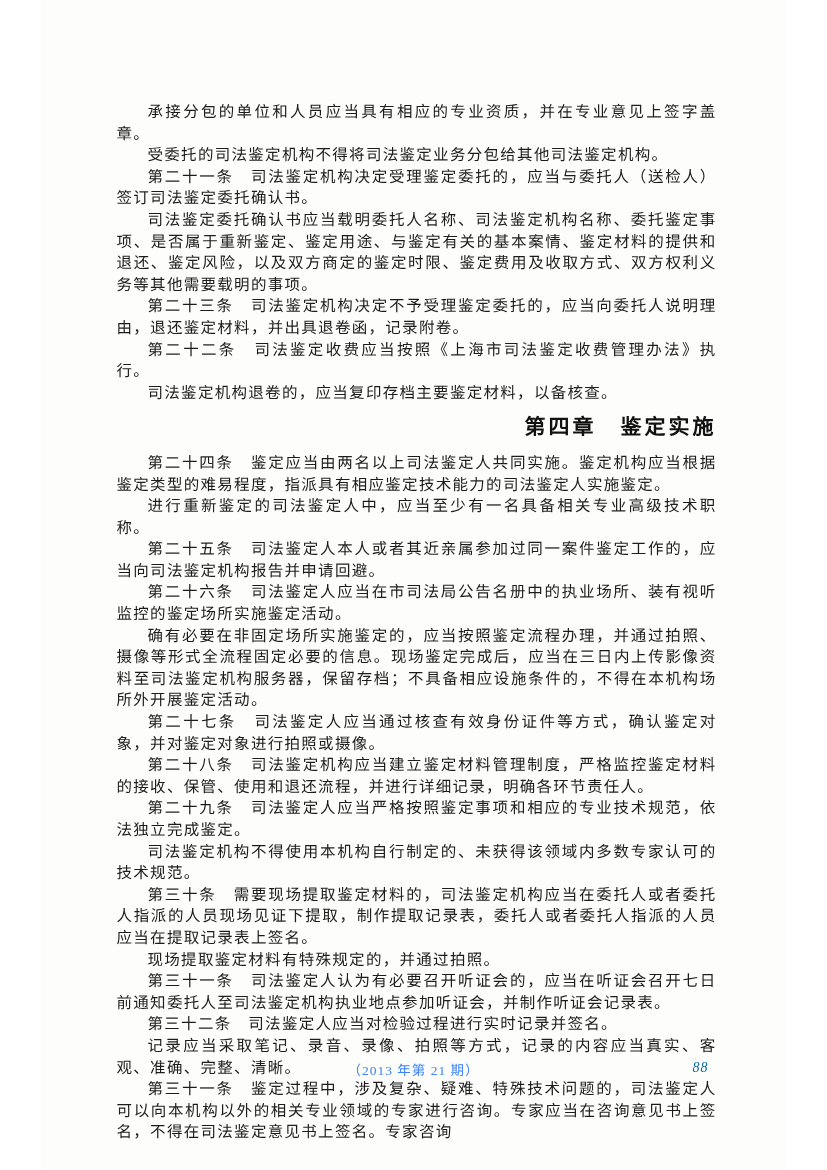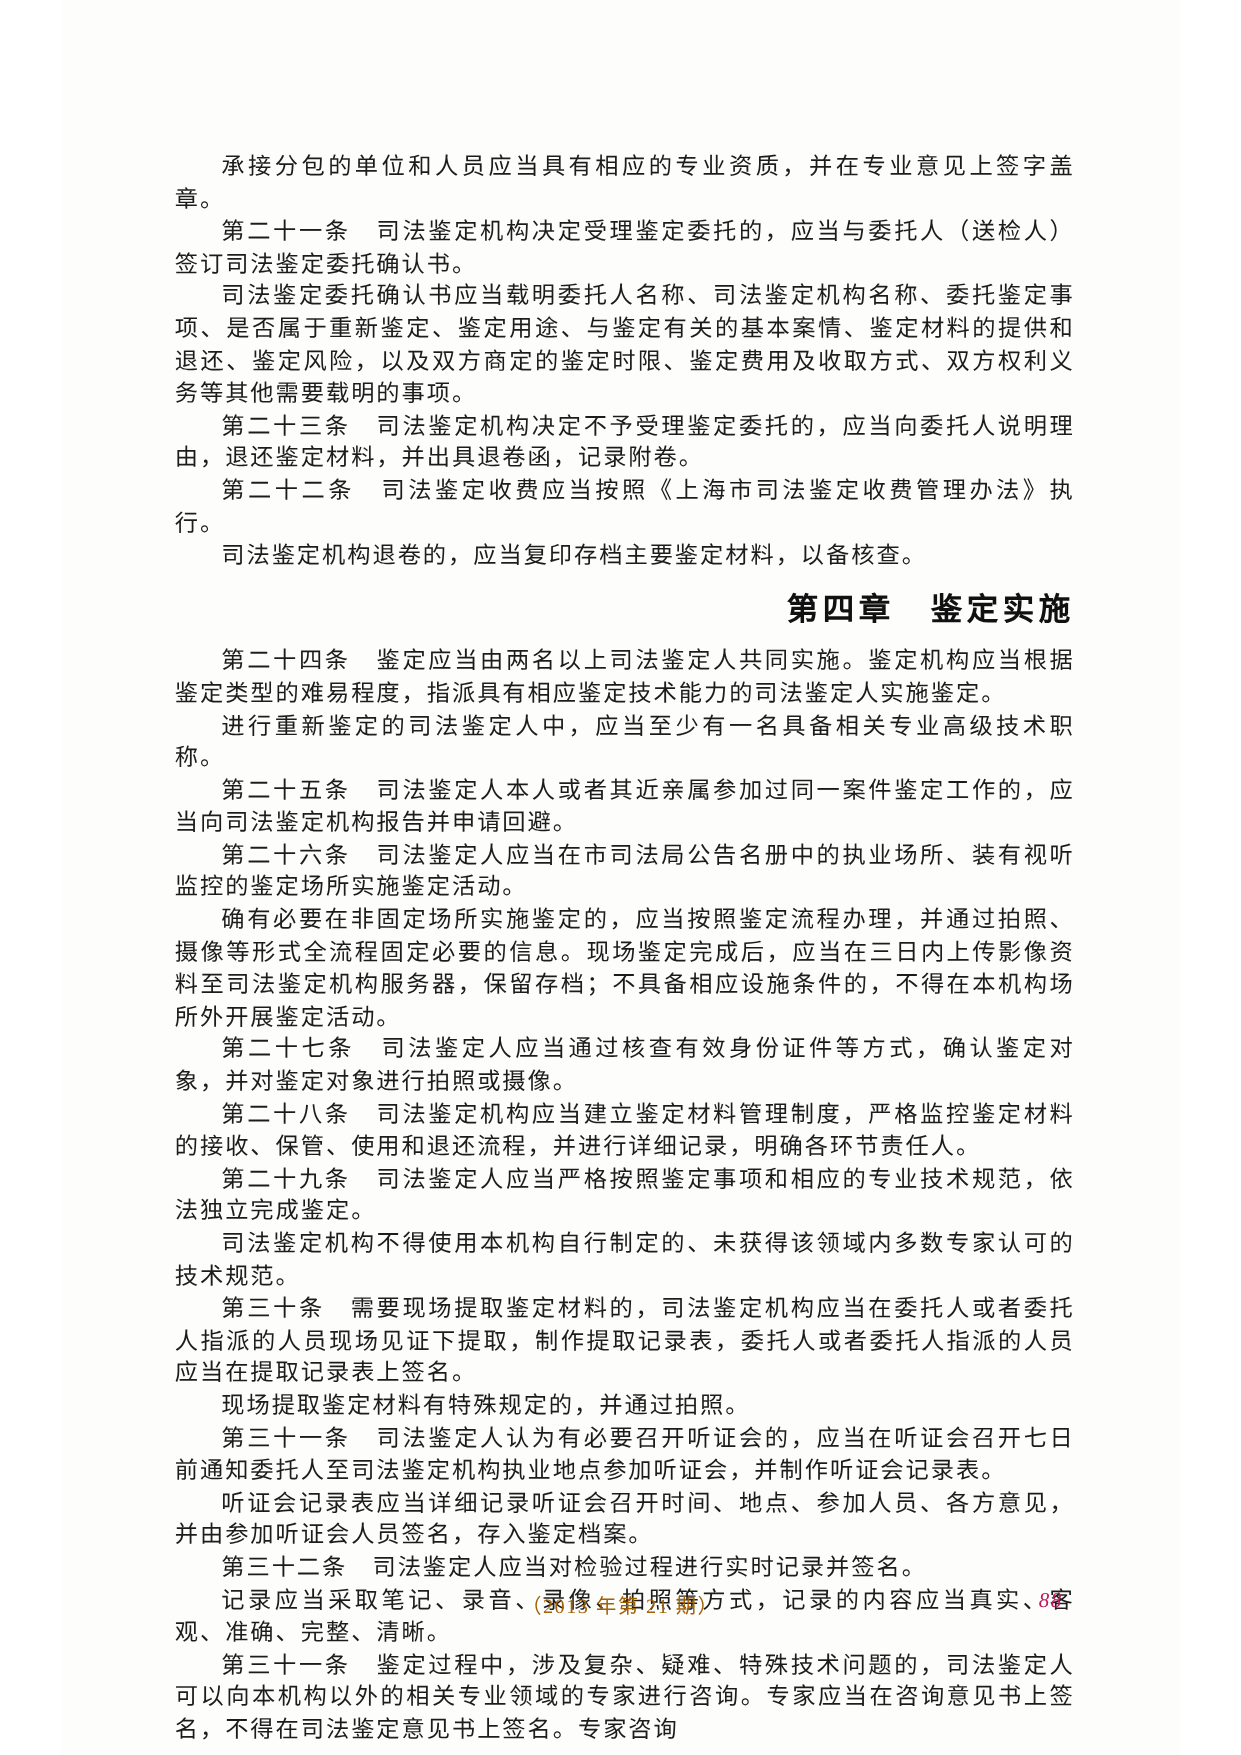--- a/index.html
+++ b/index.html
@@ -48,60 +48,60 @@
     right: 0;
     height: 24px;
   }
   .footer-issue {
     position: absolute;
     left: 0;
     right: 0;
     text-align: center;
     font-size: 13.5px;
     letter-spacing: 1px;
-    color: #a16207;
+    color: #3b82f6;
   }
   .footer-page-number {
     position: absolute;
     right: 78px;
     top: 1px;
     font-size: 14px;
     font-style: italic;
-    color: #be185d;
+    color: #0369a1;
     letter-spacing: 1px;
   }
 </style>
 </head>
 <body>
 
 <div class="page">
   <div class="content">
     <div>
         <p class="para">承接分包的单位和人员应当具有相应的专业资质，并在专业意见上签字盖章。</p>
+        <p class="para">受委托的司法鉴定机构不得将司法鉴定业务分包给其他司法鉴定机构。</p>
         <p class="para">第二十一条　司法鉴定机构决定受理鉴定委托的，应当与委托人（送检人）签订司法鉴定委托确认书。</p>
         <p class="para">司法鉴定委托确认书应当载明委托人名称、司法鉴定机构名称、委托鉴定事项、是否属于重新鉴定、鉴定用途、与鉴定有关的基本案情、鉴定材料的提供和退还、鉴定风险，以及双方商定的鉴定时限、鉴定费用及收取方式、双方权利义务等其他需要载明的事项。</p>
         <p class="para">第二十三条　司法鉴定机构决定不予受理鉴定委托的，应当向委托人说明理由，退还鉴定材料，并出具退卷函，记录附卷。</p>
         <p class="para">第二十二条　司法鉴定收费应当按照《上海市司法鉴定收费管理办法》执行。</p>
         <p class="para">司法鉴定机构退卷的，应当复印存档主要鉴定材料，以备核查。</p>
       </div>
     <h2 class="para chapter-heading">第四章　鉴定实施</h2>
     <div>
         <p class="para">第二十四条　鉴定应当由两名以上司法鉴定人共同实施。鉴定机构应当根据鉴定类型的难易程度，指派具有相应鉴定技术能力的司法鉴定人实施鉴定。</p>
         <p class="para">进行重新鉴定的司法鉴定人中，应当至少有一名具备相关专业高级技术职称。</p>
         <p class="para">第二十五条　司法鉴定人本人或者其近亲属参加过同一案件鉴定工作的，应当向司法鉴定机构报告并申请回避。</p>
         <p class="para">第二十六条　司法鉴定人应当在市司法局公告名册中的执业场所、装有视听监控的鉴定场所实施鉴定活动。</p>
         <p class="para">确有必要在非固定场所实施鉴定的，应当按照鉴定流程办理，并通过拍照、摄像等形式全流程固定必要的信息。现场鉴定完成后，应当在三日内上传影像资料至司法鉴定机构服务器，保留存档；不具备相应设施条件的，不得在本机构场所外开展鉴定活动。</p>
         <p class="para">第二十七条　司法鉴定人应当通过核查有效身份证件等方式，确认鉴定对象，并对鉴定对象进行拍照或摄像。</p>
         <p class="para">第二十八条　司法鉴定机构应当建立鉴定材料管理制度，严格监控鉴定材料的接收、保管、使用和退还流程，并进行详细记录，明确各环节责任人。</p>
         <p class="para">第二十九条　司法鉴定人应当严格按照鉴定事项和相应的专业技术规范，依法独立完成鉴定。</p>
         <p class="para">司法鉴定机构不得使用本机构自行制定的、未获得该领域内多数专家认可的技术规范。</p>
         <p class="para">第三十条　需要现场提取鉴定材料的，司法鉴定机构应当在委托人或者委托人指派的人员现场见证下提取，制作提取记录表，委托人或者委托人指派的人员应当在提取记录表上签名。</p>
         <p class="para">现场提取鉴定材料有特殊规定的，并通过拍照。</p>
         <p class="para">第三十一条　司法鉴定人认为有必要召开听证会的，应当在听证会召开七日前通知委托人至司法鉴定机构执业地点参加听证会，并制作听证会记录表。</p>
-        <p class="para">听证会记录表应当详细记录听证会召开时间、地点、参加人员、各方意见，并由参加听证会人员签名，存入鉴定档案。</p>
         <p class="para">第三十二条　司法鉴定人应当对检验过程进行实时记录并签名。</p>
         <p class="para">记录应当采取笔记、录音、录像、拍照等方式，记录的内容应当真实、客观、准确、完整、清晰。</p>
         <p class="para">第三十一条　鉴定过程中，涉及复杂、疑难、特殊技术问题的，司法鉴定人可以向本机构以外的相关专业领域的专家进行咨询。专家应当在咨询意见书上签名，不得在司法鉴定意见书上签名。专家咨询</p>
       </div>
   </div>
 
   <div class="footer">
     <div class="footer-issue">（2013 年第 21 期）</div>
     <div class="footer-page-number">88</div>
   </div>

